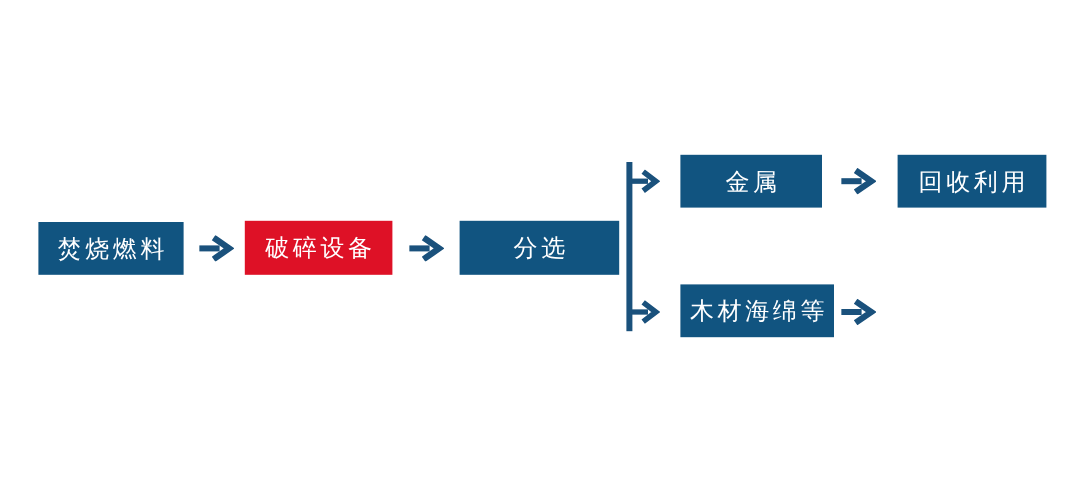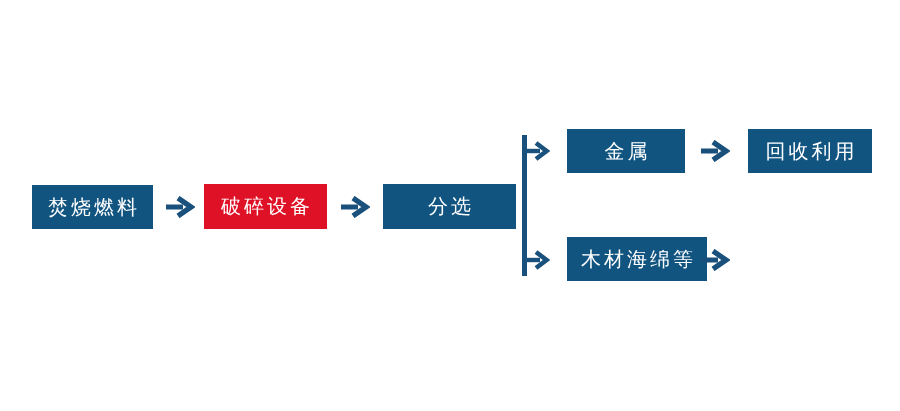--- a/index.html
+++ b/index.html
@@ -39,21 +39,21 @@
     position: absolute;
     background: var(--arrow-blue, #1A517C);
   }
 
   
   #n-bulky        { left: 32px;  top: 185px; width: 121px; height: 44px; }
   #n-crushing     { left: 204px; top: 184px; width: 123px; height: 45px; }
   #n-sorting      { left: 383px; top: 184px; width: 133px; height: 45px; }
   #n-metal        { left: 567px; top: 129px; width: 118px; height: 44px; }
   #n-recycling    { left: 748px; top: 129px; width: 124px; height: 44px; justify-content: center; }
-  #n-wood         { left: 567px; top: 237px; width: 140px; height: 44px; }
+  #n-wood         { left: 567px; top: 237px; width: 128px; height: 44px; }
   #n-incineration { left: 748px; top: 237px; width: 122px; height: 44px; }
 
   #a-1 { left: 166px; top: 196px; }
   #a-2 { left: 341px; top: 196px; }
   #a-3 { left: 701px; top: 140px; }
   #a-4 { left: 701px; top: 249px; }
   #b-1 { left: 526px; top: 141px; }
   #b-2 { left: 526px; top: 250px; }
 
   #branch-line { left: 522px; top: 135px; width: 5px; height: 141px; }

